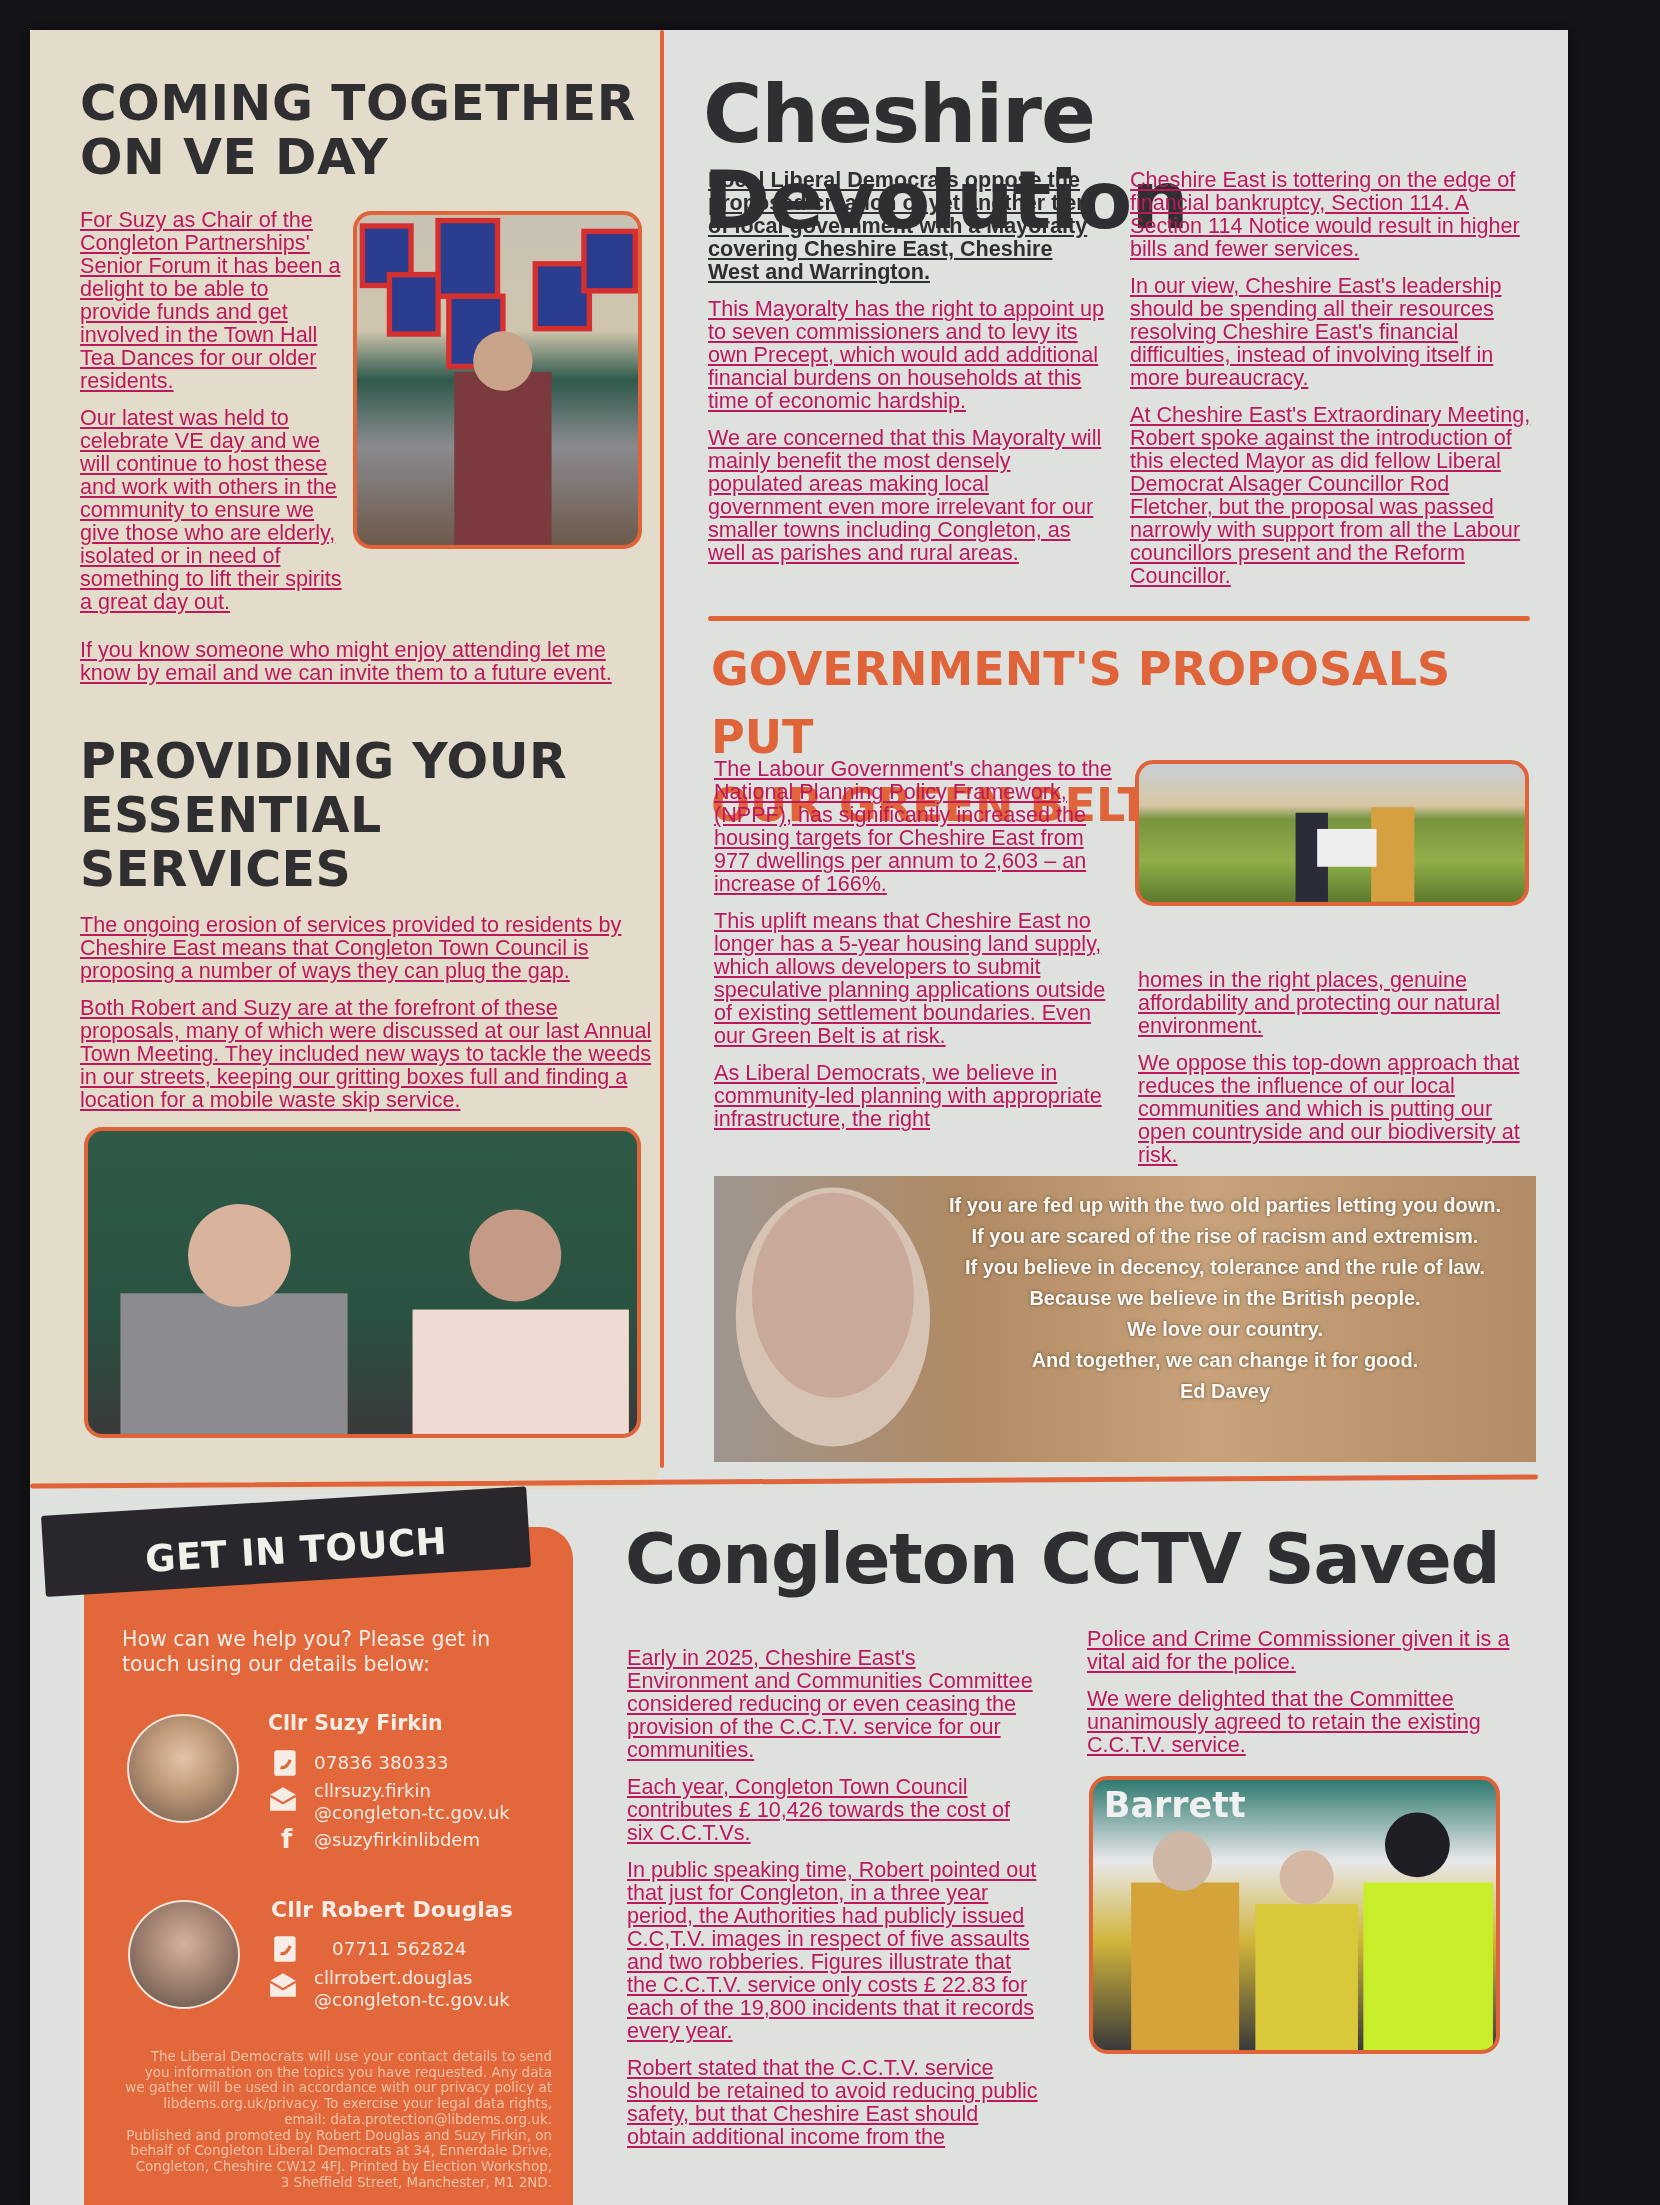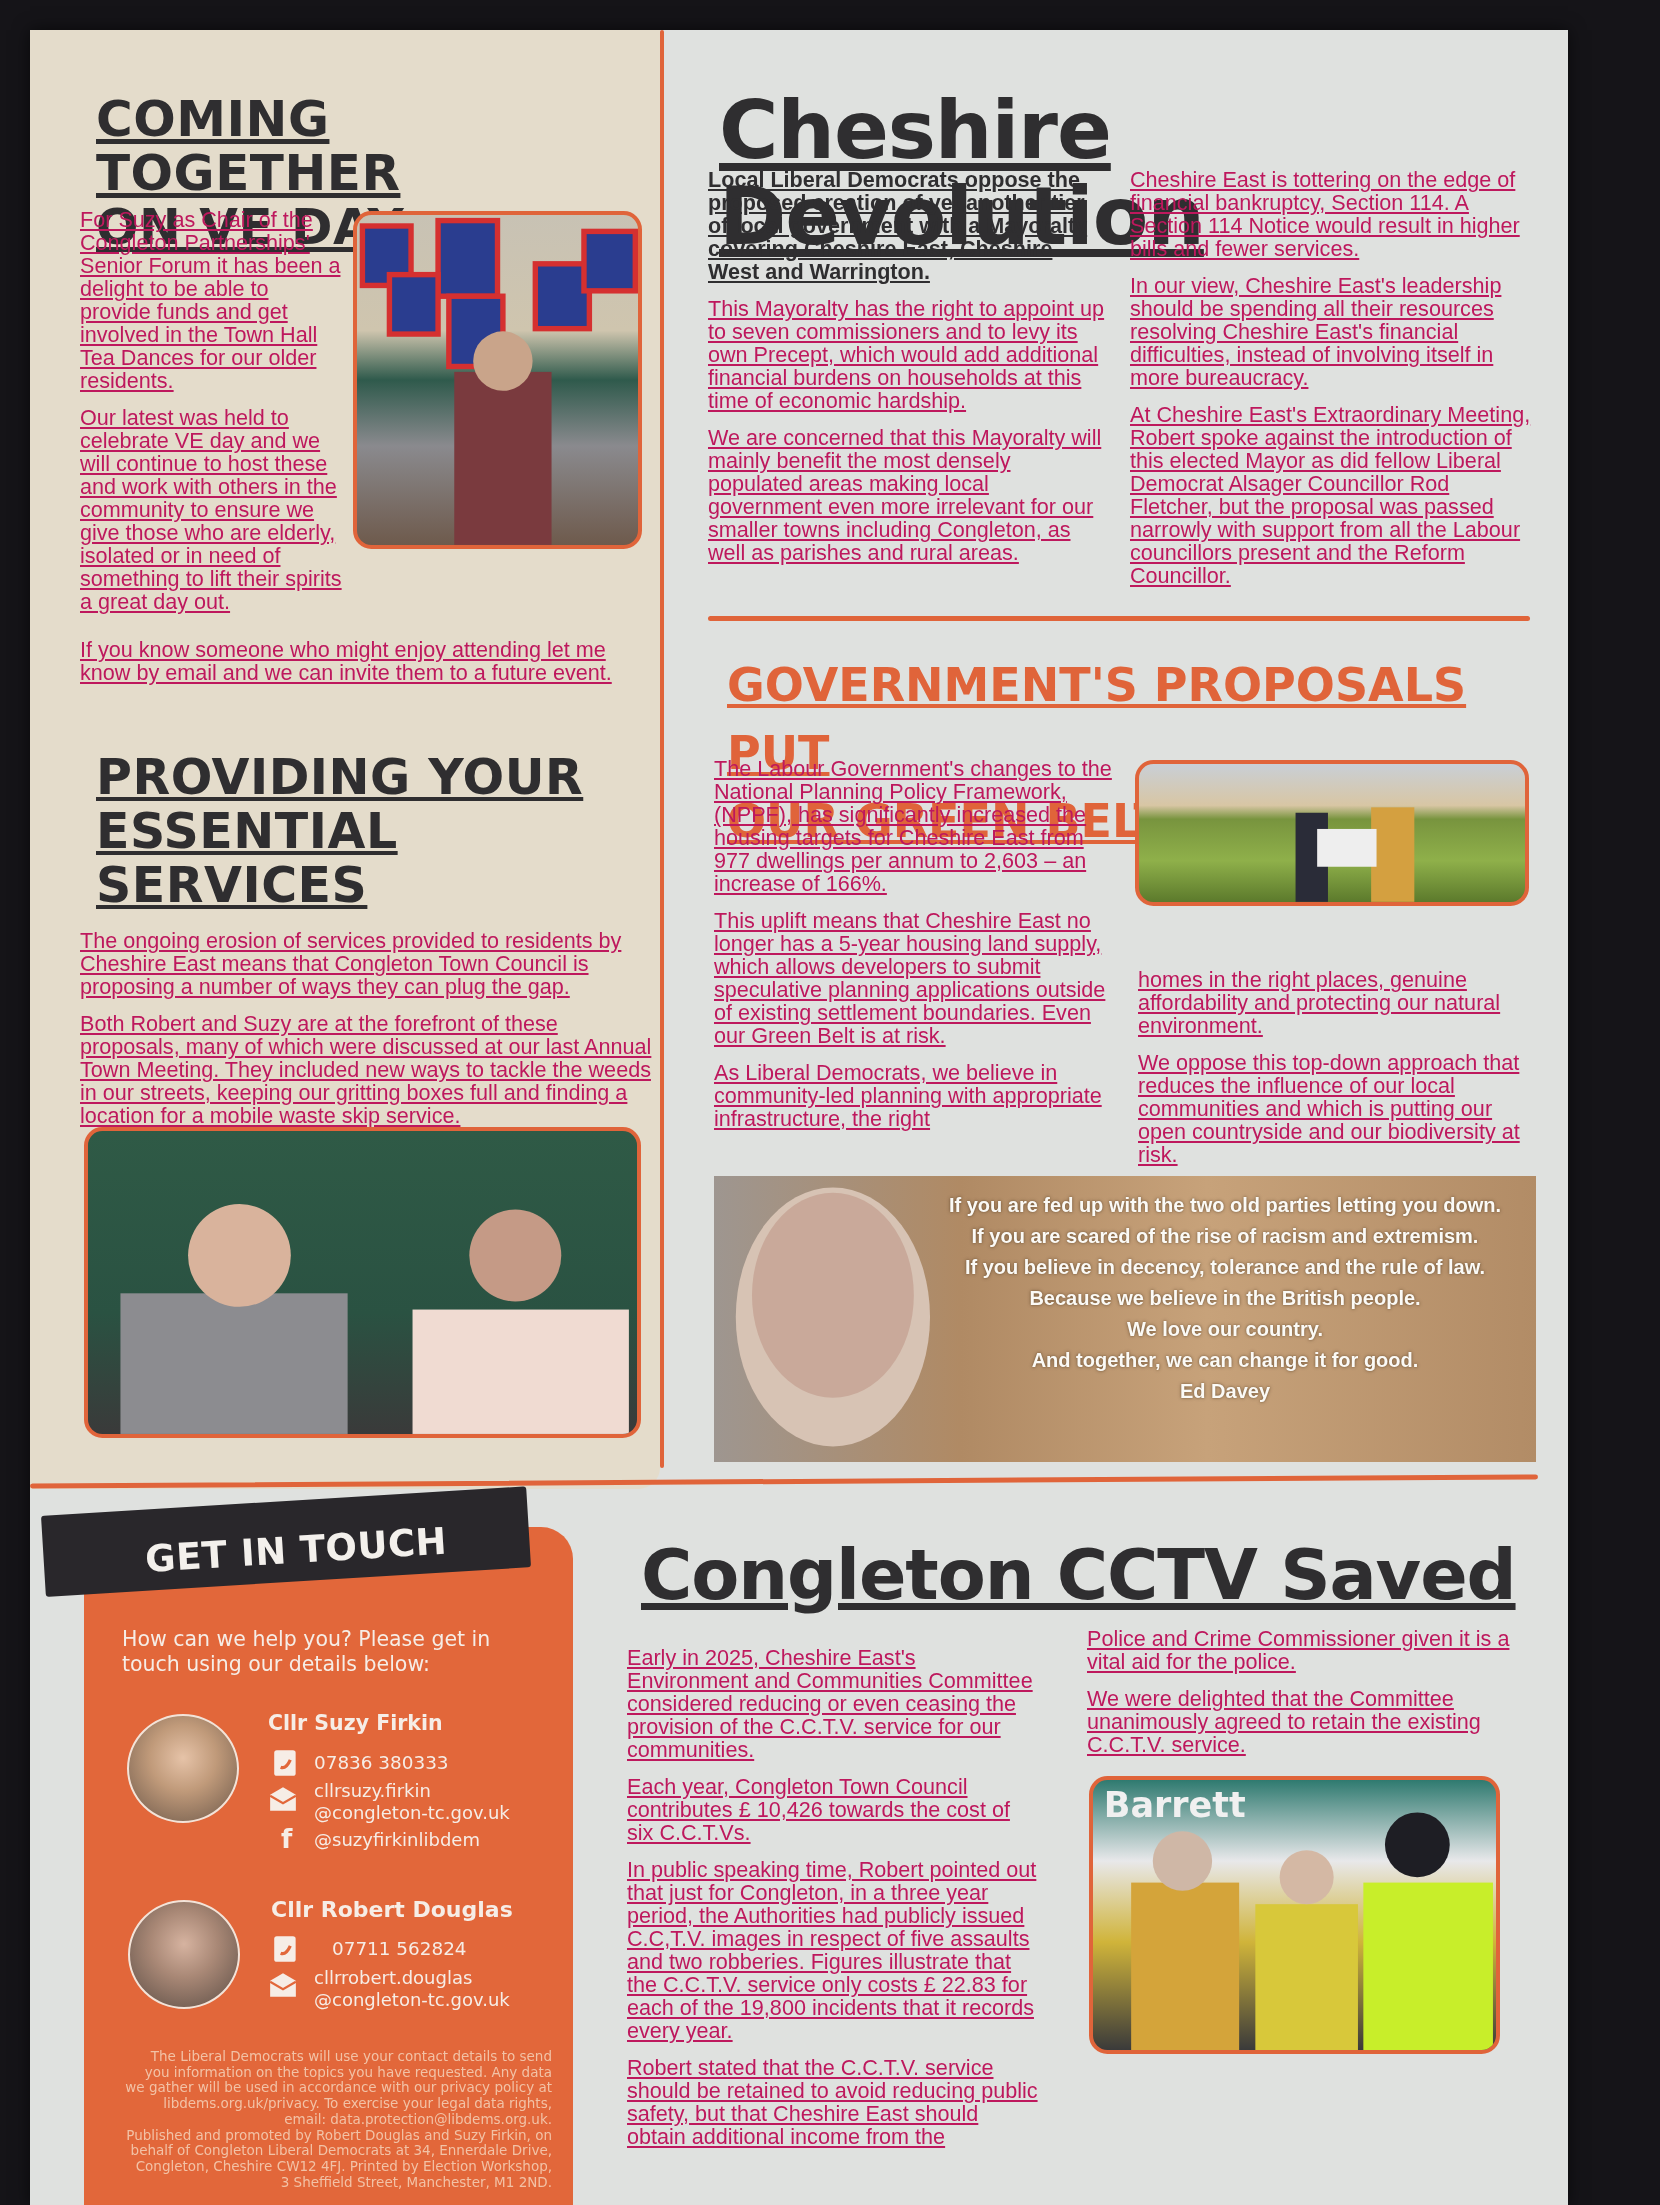--- a/index.html
+++ b/index.html
@@ -2,21 +2,21 @@
 <html style="font-size:8.6px"><head>
 <meta charset="utf-8">
 <style>
   html,body{margin:0;padding:0;}
   body{width:1660px;height:2205px;background:#151418;position:relative;overflow:hidden;font-family:"Liberation Sans",sans-serif;}
   .sheet{position:absolute;left:30px;top:30px;width:1538px;height:2176px;background:#dfe1df;box-shadow:0 0 16px rgba(0,0,0,.6);}
   .left-panel{position:absolute;left:0;top:0;width:630px;height:1459px;background:#e4dccb;border-radius:0 0 21.6px 0;}
   .vline{position:absolute;left:630px;top:0;width:4.3px;height:1438px;background:#e0643a;border-radius:2.2px;}
   .hline{position:absolute;height:4.9px;background:#e0643a;border-radius:2.7px;}
   .abs{position:absolute;}
-  h1,h2{margin:16px;font-family:"DejaVu Sans",sans-serif;font-weight:bold;color:#2f2e30;text-decoration:underline;}
+  h1,h2{margin:0;font-family:"DejaVu Sans",sans-serif;font-weight:bold;color:#2f2e30;}
   .hd-left{font-size:50px;line-height:54px;letter-spacing:0.5px;}
   .hd-big{font-size:81px;line-height:86px;letter-spacing:-1.1px;}
   .hd-orange{color:#e0643a;font-size:46px;line-height:68px;}
   p{margin:0 0 14px 0;font-family:"DejaVu Sans",sans-serif;color:#be185d;font-size:20px;line-height:23px;}
   .bold{font-weight:bold;color:#2f2e30;}
   .cond{font-family:"Liberation Sans",sans-serif;font-size:21.6px;line-height:23px;text-decoration:underline;}
   .photo{position:absolute;border:4.3px solid #e0643a;border-radius:18.4px;overflow:hidden;}
   .ph-hall{background:linear-gradient(180deg,#c8c2b4 0%,#cfc5ae 35%,#2f5a4c 50%,#8a8a8e 70%,#6e5a4c 100%);}
   .ph-field{background:linear-gradient(180deg,#c9cfd6 0%,#d8c6a4 30%,#78943e 40%,#8fb04a 70%,#5c7a2c 100%);}
   .ph-council{background:linear-gradient(180deg,#2f5a46 0%,#2a5242 60%,#3a3a3a 100%);}

